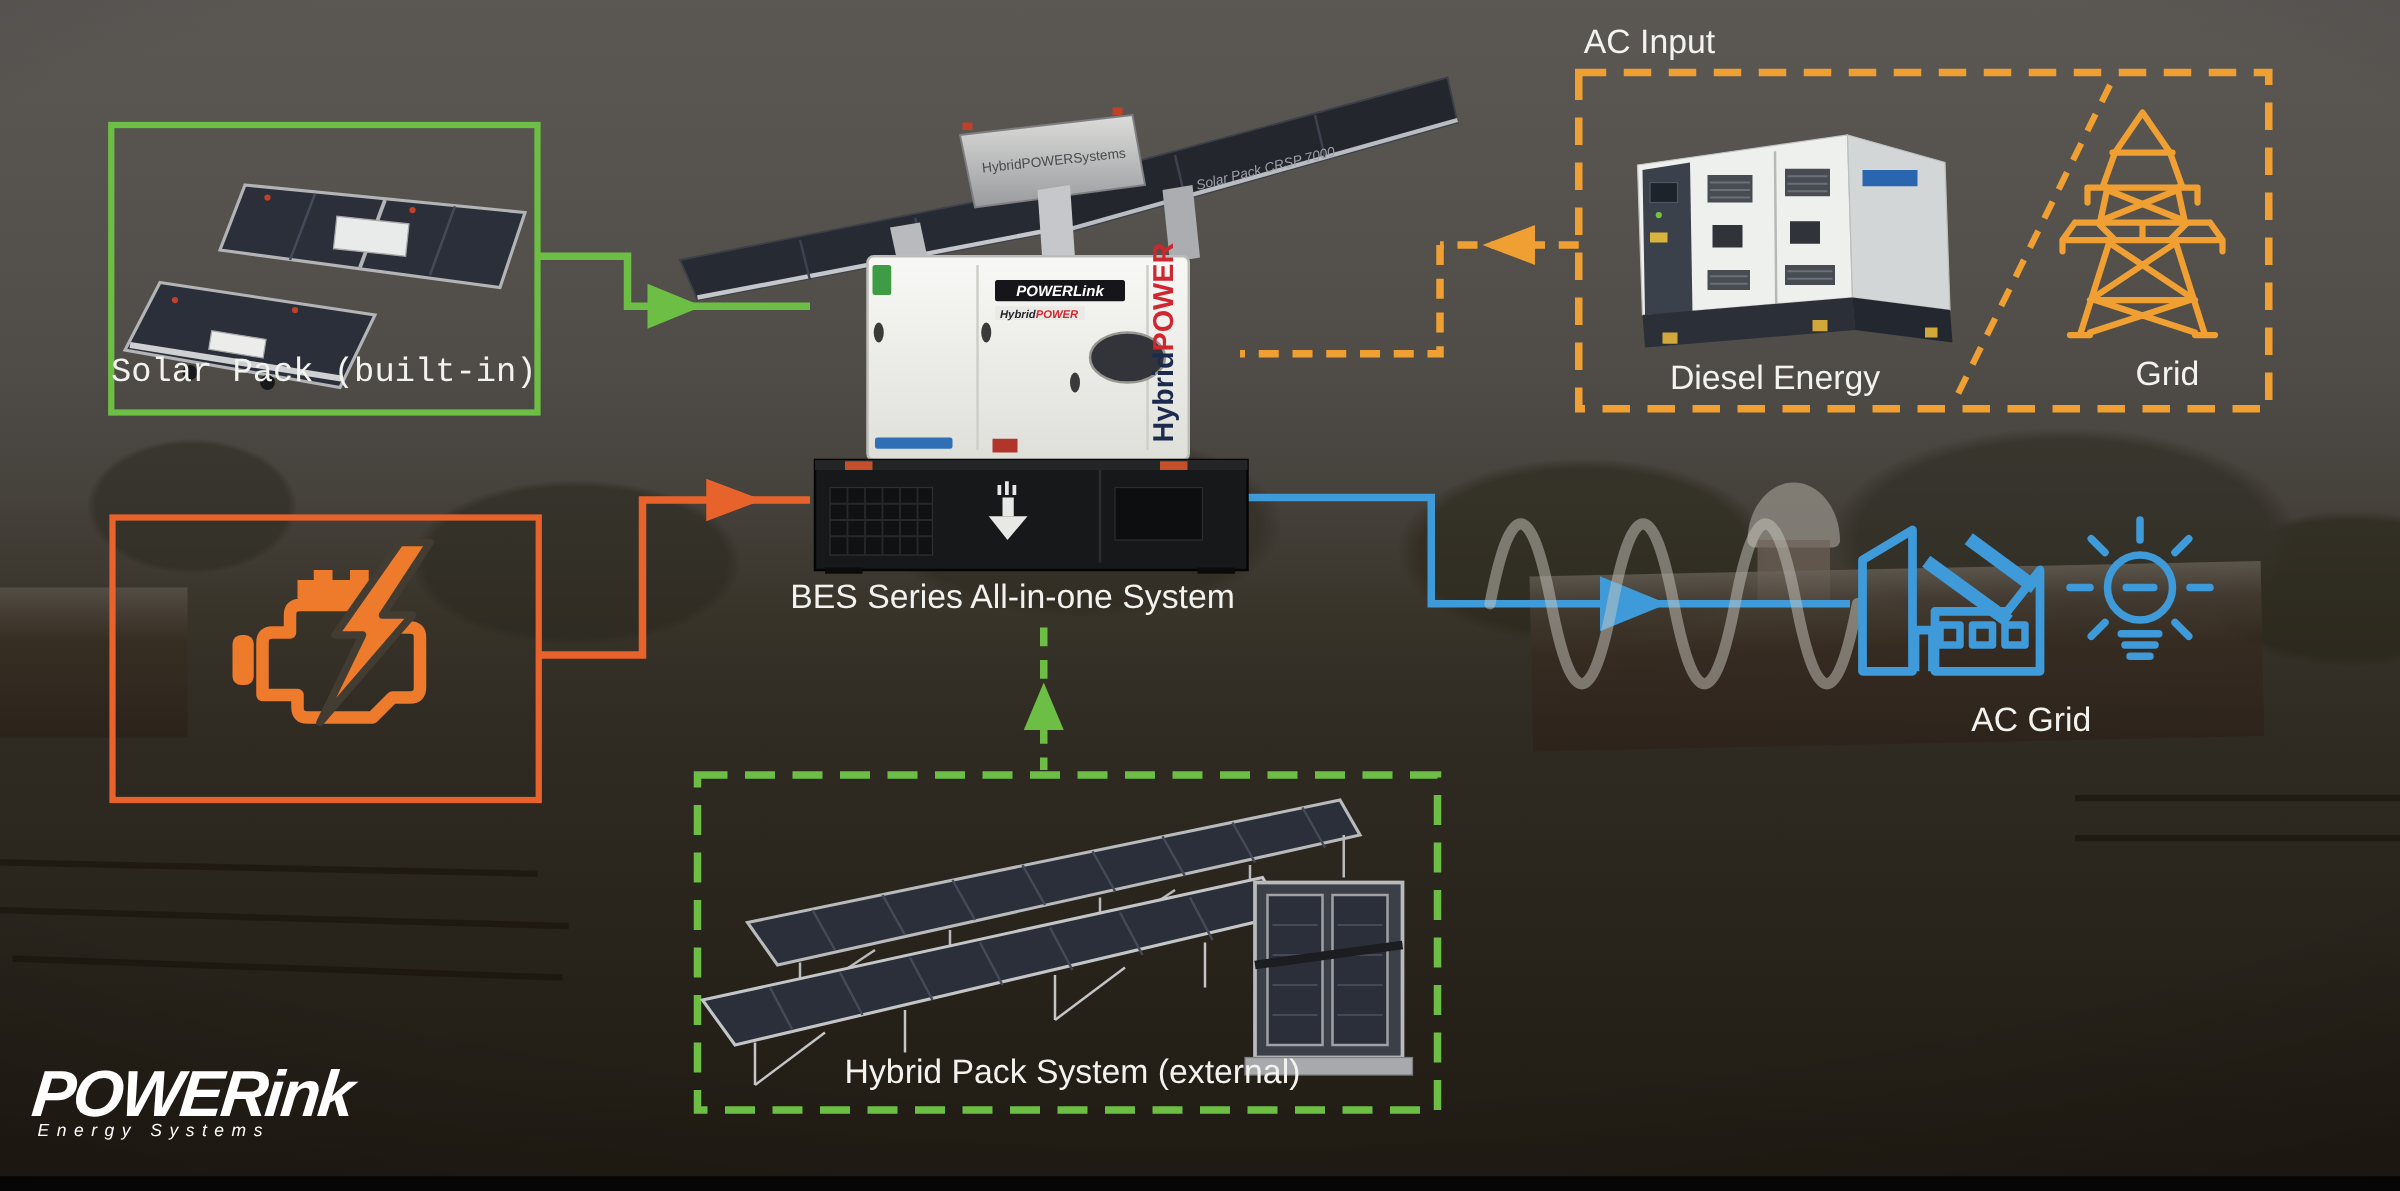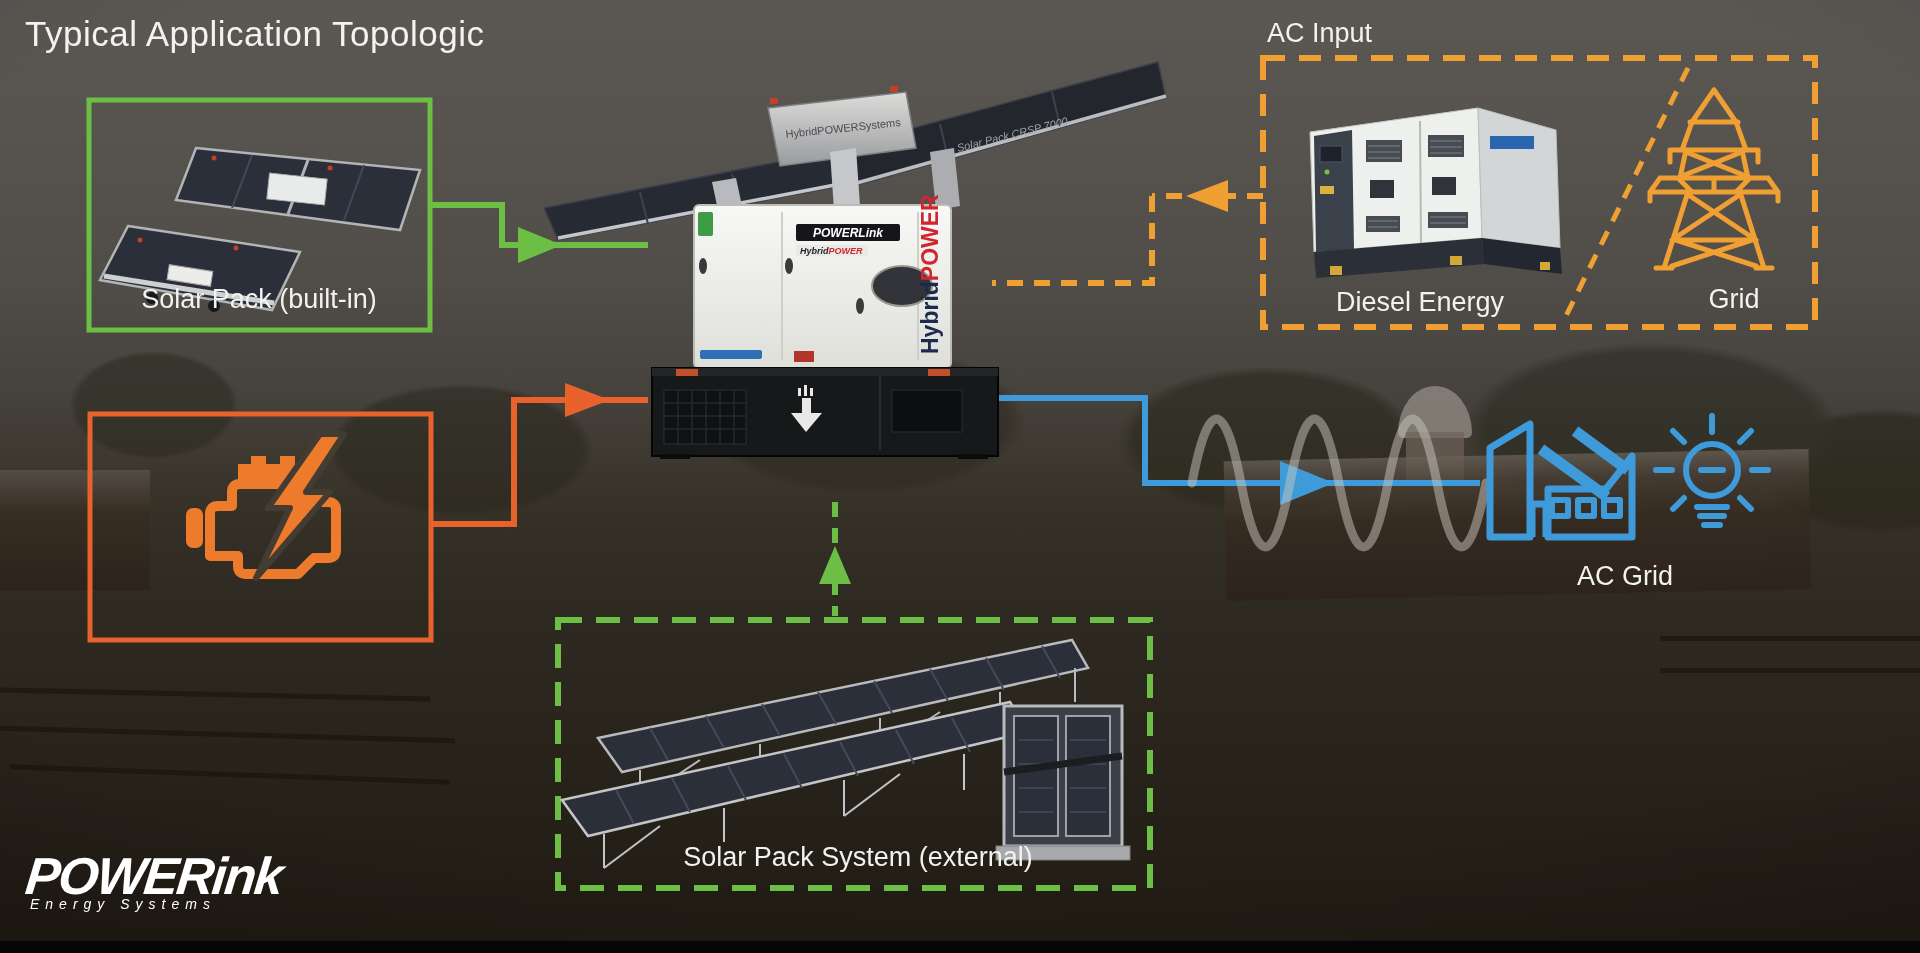--- a/index.html
+++ b/index.html
@@ -290,35 +290,35 @@
 
       <rect x="1004" y="706" width="118" height="140" fill="#3a3f48" stroke="#b9babc" stroke-width="3"></rect>
       <rect x="1014" y="716" width="44" height="120" fill="#2b2f3a" stroke="#9fa1a4" stroke-width="2"></rect>
       <rect x="1066" y="716" width="44" height="120" fill="#2b2f3a" stroke="#9fa1a4" stroke-width="2"></rect>
       <path d="M1018,740 h36 M1018,764 h36 M1018,788 h36 M1018,812 h36 M1070,740 h36 M1070,764 h36 M1070,788 h36 M1070,812 h36" stroke="#434a58" stroke-width="1.5"></path>
       <line x1="1004" y1="772" x2="1122" y2="756" stroke="#1c1d20" stroke-width="7"></line>
       <rect x="996" y="846" width="134" height="14" fill="#a8a9ac" stroke="#7c7d80"></rect>
     </g>
   </svg>
 
-  <div class="lbl title" style="left:25px;top:14px;">Typical Application Topologic</div>
-
-  <div class="lbl node-label" style="left:259px;top:284px;">Solar Pack (built-in)</div>
-
-
+
+  <div class="lbl node-label" style="left:259px;top:284px;font-family:Liberation Mono, monospace;">Solar Pack (built-in)</div>
+
+
+  <div class="lbl node-label" style="left:810px;top:462px;">BES Series All-in-one System</div>
 
   <div class="lbl left-label" style="left:1267px;top:18px;">AC Input</div>
 
   <div class="lbl node-label" style="left:1420px;top:287px;">Diesel Energy</div>
 
   <div class="lbl node-label" style="left:1734px;top:284px;">Grid</div>
 
   <div class="lbl node-label" style="left:1625px;top:561px;">AC Grid</div>
 
-  <div class="lbl node-label" style="left:858px;top:842px;">Solar Pack System (external)</div>
+  <div class="lbl node-label" style="left:858px;top:842px;">Hybrid Pack System (external)</div>
 
   <div class="logo">
     <span class="brand">POWERink</span>
     <span class="tagline">Energy Systems</span>
   </div>
 
   <div class="bottom-bar"></div>
 </div>
 
 </body></html>

